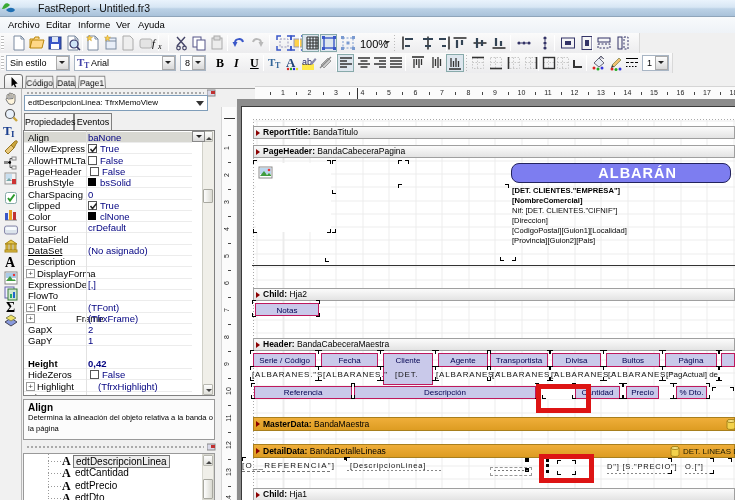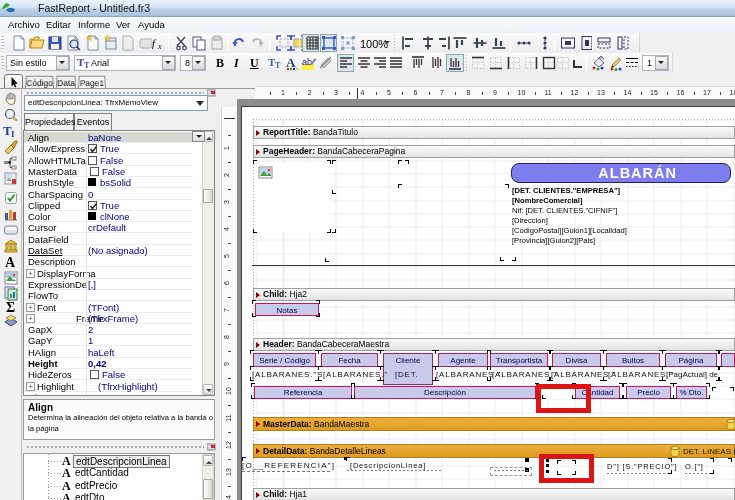--- a/index.html
+++ b/index.html
@@ -512,21 +512,21 @@
           </svg>
         </div>
         <span class="vl" style="left:76px;">True</span>
       </div>
       <div class="prow" style="top:23.6px">
         <span class="nm" style="left:4px;">AllowHTMLTa</span>
         <div class="cb"></div>
         <span class="vl" style="left:76px;">False</span>
       </div>
       <div class="prow" style="top:34.900000000000006px">
-        <span class="nm" style="left:4px;">MasterData</span>
+        <span class="nm" style="left:4px;">PageHeader</span>
         <div class="cb" style="left:66px"></div>
         <span class="vl" style="left:78px;">False</span>
       </div>
       <div class="prow" style="top:46.2px">
         <span class="nm" style="left:4px;">BrushStyle</span>
         <div class="sq"></div>
         <span class="vl" style="left:76px;">bsSolid</span>
       </div>
       <div class="prow" style="top:57.5px">
         <span class="nm" style="left:4px;">CharSpacing</span>
@@ -585,24 +585,20 @@
         <span class="nm" style="left:12px;margin-left:40px;">Frame</span>
         <span class="vl" style="left:64px;">(TfrxFrame)</span>
       </div>
       <div class="prow" style="top:193.10000000000002px">
         <span class="nm" style="left:4px;">GapX</span>
         <span class="vl" style="left:64px;">2</span>
       </div>
       <div class="prow" style="top:204.4px">
         <span class="nm" style="left:4px;">GapY</span>
         <span class="vl" style="left:64px;">1</span>
-      </div>
-      <div class="prow" style="top:215.70000000000002px">
-        <span class="nm" style="left:4px;">HAlign</span>
-        <span class="vl" style="left:64px;">haLeft</span>
       </div>
       <div class="prow" style="top:227px">
         <span class="nm" style="left:4px;font-weight:bold">Height</span>
         <span class="vl" style="left:64px;font-weight:bold">0,42</span>
       </div>
       <div class="prow" style="top:238.3px">
         <span class="nm" style="left:4px;">HideZeros</span>
         <div class="cb" style="left:66px"></div>
         <span class="vl" style="left:78px;">False</span>
       </div>
@@ -816,21 +812,21 @@
  <div class="expr" style="left:666px;top:370px;letter-spacing:0">[PagActual] de</div>
 
  <div class="lav" style="left:254px;top:386px;width:98px;height:13px;line-height:12px">Referencia</div>
  <div class="lav" style="left:354px;top:386px;width:182px;height:13px;line-height:12px">Descripción</div>
  <div class="abs" style="left:544px;top:386px;width:31px;height:13px;background:#fff"></div>
  <div class="hmk" style="left:542px;top:385px"></div>
     <div class="hmk3" style="left:542px;top:395px"></div>
  <div class="hmk2" style="left:572px;top:385px"></div>
     <div class="hmk4" style="left:572px;top:395px"></div>
  <div class="lav" style="left:575px;top:386px;width:45px;height:13px;line-height:12px">Cantidad</div>
- <div class="lav" style="left:626px;top:386px;width:45px;height:13px;line-height:12px">Precio</div>
+ <div class="lav" style="left:626px;top:386px;width:33px;height:13px;line-height:12px">Precio</div>
  <div class="lav" style="left:676px;top:386px;width:31px;height:13px;line-height:12px">% Dto.</div>
  <div class="hmk" style="left:712px;top:387px"></div>
     <div class="hmk2" style="left:730px;top:387px"></div>
 
  <div class="band bandor" style="top:417px;height:14px;line-height:12px"><div class="barrow"></div><b>MasterData:</b>&nbsp;BandaMaestra</div>
  <svg class="abs" style="left:726px;top:419px" width="10" height="11" viewBox="0 0 10 11">
       <path d="M1 2 Q1 0.5 5 0.5 Q9 0.5 9 2 L9 9 Q9 10.5 5 10.5 Q1 10.5 1 9 Z" fill="#f3d24c" stroke="#a8871c"></path>
       <ellipse cx="5" cy="2" rx="4" ry="1.5" fill="#f8e68a" stroke="#a8871c"></ellipse>
     </svg>
 

